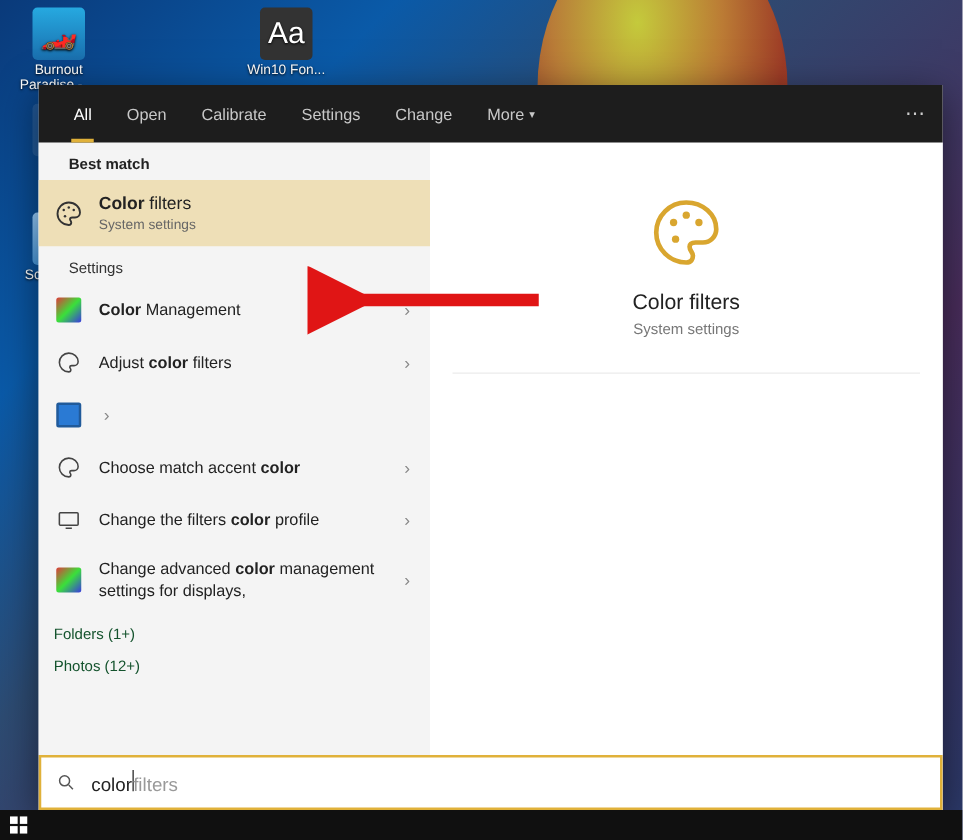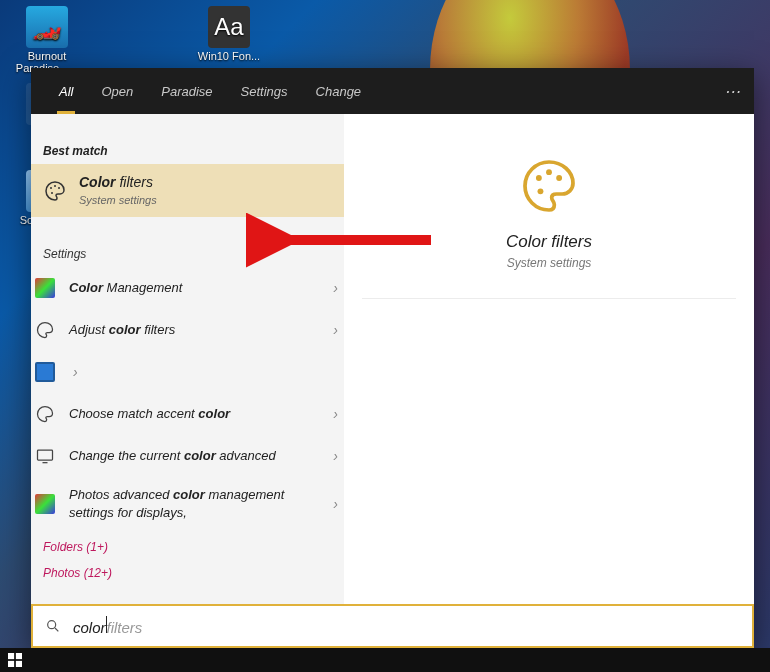--- a/index.html
+++ b/index.html
@@ -11,45 +11,45 @@
   .desk-icon { position:absolute; width:70px; text-align:center; font-size:11px; color:#fff; text-shadow:0 1px 2px #000; }
   .desk-icon .glyph { width:42px; height:42px; margin:0 auto 2px; display:flex; align-items:center; justify-content:center; font-size:24px; background:rgba(255,255,255,.1); border-radius:4px; }
   .di1 { top:6px; left:12px; }
   .di1 .glyph { background:linear-gradient(#26a9e0,#1a6fae); }
   .di2 { top:6px; left:180px;margin-left:14px; }
   .di2 .glyph { background:#333; }
   .di3 { top:83px; left:12px; }
   .di4 { top:170px; left:12px; }
   .di4 .glyph { background:linear-gradient(#9ad0ff,#4a9be0); }
   
-  .search-panel { position:absolute; left:31px; top:68px; width:723px; height:580px; background:#fff; box-shadow:0 8px 30px rgba(0,0,0,.5); display:flex; flex-direction:column;font-style:italic; }
+  .search-panel { position:absolute; left:31px; top:68px; width:723px; height:580px; background:#fff; box-shadow:0 8px 30px rgba(0,0,0,.5); display:flex; flex-direction:column; }
   
   .tabbar { height:46px; background:#1d1d1d; display:flex; align-items:center; padding:0 14px; color:#c8c8c8; font-size:13px; position:relative; }
   .tab { padding:0 14px; height:46px; display:flex; align-items:center; cursor:pointer; }
   .tab.active { color:#fff; position:relative; }
   .tab.active::after { content:""; position:absolute; bottom:0; left:12px; right:12px; height:3px; background:#e0b13a; }
   .tab .chev { margin-left:4px; font-size:9px; }
   .more-dots { position:absolute; right:12px; top:0; height:46px; display:flex; align-items:center; color:#ccc; font-size:16px; letter-spacing:2px; cursor:pointer; }
   
   .body { flex:1; display:flex; background:#fff; }
   .left { width:313px; background:#f4f4f4; display:flex; flex-direction:column; }
   .right { flex:1; background:#fff; padding:20px 18px; display:flex; flex-direction:column; align-items:center; }
-  .section-label { font-size:12px; color:#222; padding:10px 12px 6px; font-weight:600;margin-top:20px; }
+  .section-label { font-size:12px; color:#222; padding:10px 24px 6px; font-weight:600; }
   .section-label.sub { font-weight:400; color:#333; }
   
   .row { display:flex; align-items:center; padding:8px 12px; font-size:13px; color:#222; cursor:pointer; position:relative; }
   .row .ricon { width:24px; height:24px; margin-right:12px; display:flex; align-items:center; justify-content:center; flex-shrink:0; }
   .row .rtext { flex:1; display:flex; flex-direction:column; line-height:1.25; }
   .row .rtitle b { font-weight:700; }
   .row .rsub { font-size:11px; color:#666; margin-top:2px; }
   .row .chevr { color:#888; font-size:14px; padding:0 4px; }
   .row.best { background:#eedfb7; padding-top:10px; padding-bottom:10px; }
   .row.best .rtitle { font-size:14px; }
-  .row.setting { padding:9px 2px; }
-  .cat-links { padding:4px 12px; font-size:12px; color:#be185d; }
+  .row.setting { padding:9px 12px; }
+  .cat-links { padding:4px 12px; font-size:12px; color:#14532d; }
   .cat-links .cl { padding:6px 0; cursor:pointer; }
   
   .big-icon { width:64px; height:64px; margin-top:20px; margin-bottom:14px; }
   .detail-title { font-size:17px; color:#222; font-weight:400; }
   .detail-sub { font-size:12px; color:#777; margin-top:4px; margin-bottom:28px; }
   .divider { width:100%; height:1px; background:#ececec; margin-bottom:10px; }
   .action { align-self:flex-start; display:flex; align-items:center; font-size:13px; color:#333; padding:6px 4px; cursor:pointer; width:100%; }
   .action .aicon { width:22px; height:22px; margin-right:12px; display:flex; align-items:center; justify-content:center; }
   
   svg.palette { stroke:none; }
@@ -92,27 +92,31 @@
 <div class="search-panel">
 
   <div class="tabbar">
     <div class="tab active">
         <span>All</span>
       </div>
     <div class="tab">
         <span>Open</span>
       </div>
     <div class="tab">
-        <span>Paradise</span>
+        <span>Calibrate</span>
       </div>
     <div class="tab">
         <span>Settings</span>
       </div>
     <div class="tab">
         <span>Change</span>
+      </div>
+    <div class="tab">
+        <span>More</span>
+        <span class="chev">▾</span>
       </div>
     <div class="more-dots">⋯</div>
   </div>
 
   <div class="body">
 
     <div class="left">
       <div class="section-label">Best match</div>
 
       <div class="row best">
@@ -175,31 +179,31 @@
       </div>
 
       <div class="row setting">
         <div class="ricon">
           <svg viewBox="0 0 24 24" width="20" height="20">
               <rect x="3" y="5" width="18" height="12" rx="1" fill="none" stroke="#444" stroke-width="1.5"></rect>
               <line x1="9" y1="20" x2="15" y2="20" stroke="#444" stroke-width="1.5"></line>
             </svg>
         </div>
         <div class="rtext">
-            <div class="rtitle"><span>Change the current </span><b>color</b><span> advanced</span></div>
+            <div class="rtitle"><span>Change the filters </span><b>color</b><span> profile</span></div>
           </div>
         <div class="chevr">›</div>
       </div>
 
       <div class="row setting">
         <div class="ricon">
             <div class="sq" style="background:linear-gradient(135deg,#e03a3a,#3ae03a,#3a3ae0);"></div>
           </div>
         <div class="rtext">
-            <div class="rtitle" style="line-height:1.35"><span>Photos advanced </span><b>color</b><span> management settings for displays,</span></div>
+            <div class="rtitle" style="line-height:1.35"><span>Change advanced </span><b>color</b><span> management settings for displays,</span></div>
           </div>
         <div class="chevr">›</div>
       </div>
 
       <div class="cat-links">
         <div class="cl">Folders (1+)</div>
         <div class="cl">Photos (12+)</div>
       </div>
     </div>
 

